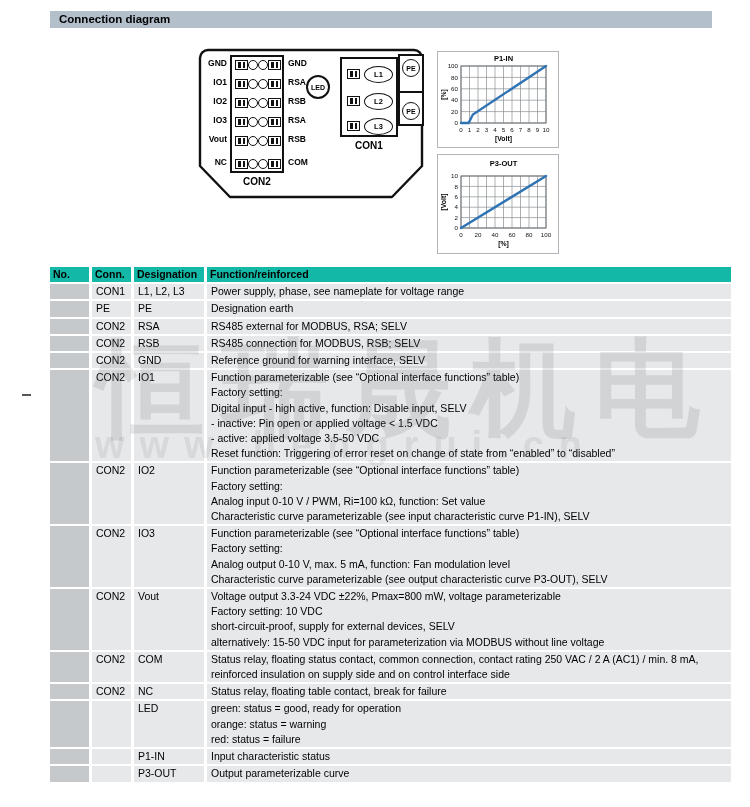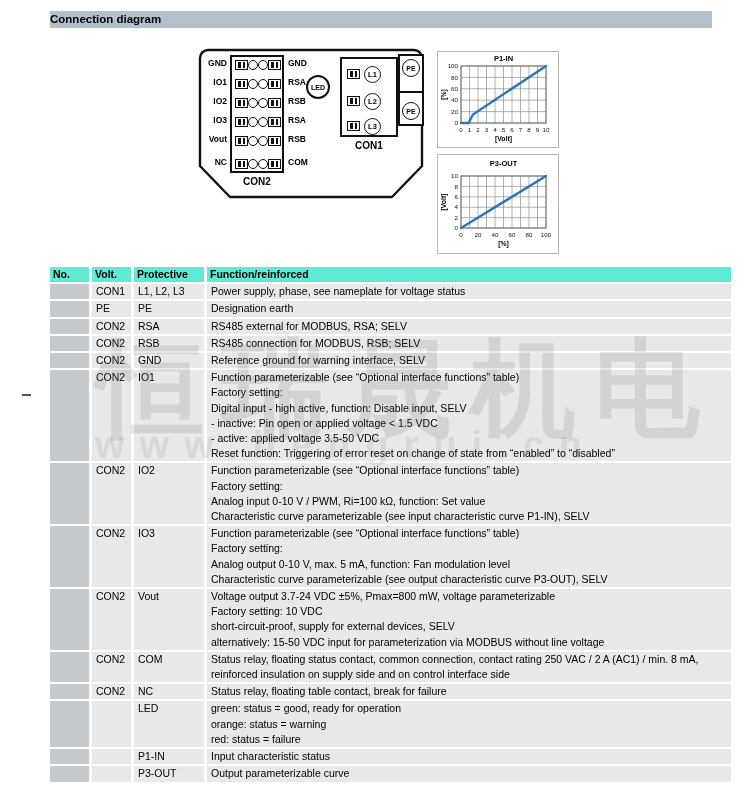--- a/index.html
+++ b/index.html
@@ -1,20 +1,20 @@
 <!DOCTYPE html>
 <html><head>
 <meta charset="utf-8">
 <style>
   html,body{margin:0;padding:0;background:#fff;}
   .page{position:relative;width:750px;height:807px;background:#fff;overflow:hidden;
         font-family:"Liberation Sans",sans-serif;color:#000;}
   
   .titlebar{position:absolute;left:50px;top:11px;width:662px;height:17px;background:#b3c0cb;
-            font-weight:bold;font-size:11.5px;line-height:17px;padding-left:0;box-sizing:border-box;}
+            font-weight:bold;font-size:11.5px;line-height:17px;padding-left:9px;box-sizing:border-box;}
   .margin-dash{position:absolute;left:22px;top:394px;width:9px;height:2px;background:#555;}
   
   .diagram{position:absolute;left:196px;top:48px;width:230px;height:152px;}
   .diagram svg.outline{position:absolute;left:0;top:0;}
   .blk{position:absolute;border:2px solid #111;box-sizing:border-box;background:#fff;}
   .con2-block{left:34px;top:7px;width:54px;height:118px;}
   .con1-block{left:144px;top:9px;width:58px;height:80px;}
   .pe1{left:202px;top:6px;width:26px;height:39px;}
   .pe2{left:202px;top:43px;width:26px;height:35px;}
   .blk-label{position:absolute;font-weight:bold;font-size:10px;text-align:center;}
@@ -22,36 +22,36 @@
   .con1-label{left:144px;top:92px;width:58px;}
   .pinrow{position:absolute;display:flex;align-items:center;}
   .c2row{left:3px;width:46px;height:11px;justify-content:space-between;}
   .c1row{left:5px;height:18px;gap:4px;}
   .pin{width:13px;height:10px;border:1.8px solid #111;box-sizing:border-box;display:flex;
        justify-content:center;gap:2px;padding:1px 0;background:#fff;}
   .pin b{width:2.5px;background:#111;}
   .dot{width:10px;height:10px;border:1.8px solid #111;border-radius:50%;box-sizing:border-box;background:#fff;}
   .ring{border:1.8px solid #111;border-radius:50%;box-sizing:border-box;display:flex;align-items:center;
         justify-content:center;font-weight:bold;background:#fff;}
-  .ring.sm{width:17px;height:17px;font-size:7.5px;}
+  .ring.sm{width:29px;height:17px;font-size:7.5px;}
   .led{position:absolute;left:110px;top:27px;width:24px;height:24px;border:2px solid #111;border-radius:50%;
        box-sizing:border-box;display:flex;align-items:center;justify-content:center;
        font-weight:bold;font-size:7px;background:#fff;}
   .pe-ring{position:absolute;width:18px;height:18px;font-size:7px;}
   .dlabel{position:absolute;font-weight:bold;font-size:8.5px;line-height:11px;}
   .dlabel.L{left:0;width:31px;text-align:right;}
   .dlabel.R{left:92px;width:36px;text-align:left;}
   
   .chart-panel{position:absolute;border:1px solid #b2b6ba;background:#fff;box-sizing:border-box;}
   .chart-p1{left:437px;top:51px;width:122px;height:97px;}
   .chart-p3{left:437px;top:154px;width:122px;height:100px;}
   
   table.iotable{position:absolute;left:47px;top:265px;border-collapse:separate;border-spacing:3px 2px;
         font-size:10.5px;line-height:15.2px;table-layout:fixed;}
-  table.iotable th{background:#5eead4;text-align:left;font-weight:bold;padding:0 3px;height:14px;
+  table.iotable th{background:#14b8a6;text-align:left;font-weight:bold;padding:0 3px;height:14px;
         white-space:nowrap;overflow:hidden;}
   table.iotable td{background:#e6e8ea;padding:0 4px;vertical-align:top;white-space:pre-line;}
   table.iotable td.no-col{background:#c6c9cb;}
   
   .wm{position:absolute;pointer-events:none;z-index:5;white-space:nowrap;font-weight:bold;}
   .wm-cjk{left:98px;top:318px;font-size:106px;letter-spacing:18px;color:rgba(105,105,105,0.16);}
   .wm-url{left:95px;top:424px;font-size:38px;letter-spacing:15px;color:rgba(110,110,110,0.13);}
 </style>
 </head>
 <body>
@@ -277,31 +277,31 @@
   <table class="iotable">
     <colgroup>
         <col style="width:39px">
         <col style="width:39px">
         <col style="width:70px">
         <col style="width:524px">
       </colgroup>
     <thead>
         <tr id="thead-row">
           <th>No.</th>
-          <th>Volt.</th>
-          <th>Protective</th>
+          <th>Conn.</th>
+          <th>Designation</th>
           <th>Function/reinforced</th>
         </tr>
       </thead>
     <tbody id="tbody">
         <tr>
           <td class="no-col"></td>
           <td>CON1</td>
           <td>L1, L2, L3</td>
-          <td>Power supply, phase, see nameplate for voltage status</td>
+          <td>Power supply, phase, see nameplate for voltage range</td>
         </tr>
         <tr>
           <td class="no-col"></td>
           <td>PE</td>
           <td>PE</td>
           <td>Designation earth</td>
         </tr>
         <tr>
           <td class="no-col"></td>
           <td>CON2</td>
@@ -346,21 +346,21 @@
           <td>IO3</td>
           <td>Function parameterizable (see “Optional interface functions” table)
 Factory setting:
 Analog output 0-10 V, max. 5 mA, function: Fan modulation level
 Characteristic curve parameterizable (see output characteristic curve P3-OUT), SELV</td>
         </tr>
         <tr>
           <td class="no-col"></td>
           <td>CON2</td>
           <td>Vout</td>
-          <td>Voltage output 3.7-24 VDC ±5%, Pmax=800 mW, voltage parameterizable
+          <td>Voltage output 3.3-24 VDC ±22%, Pmax=800 mW, voltage parameterizable
 Factory setting: 10 VDC
 short-circuit-proof, supply for external devices, SELV
 alternatively: 15-50 VDC input for parameterization via MODBUS without line voltage</td>
         </tr>
         <tr>
           <td class="no-col"></td>
           <td>CON2</td>
           <td>COM</td>
           <td>Status relay, floating status contact, common connection, contact rating 250 VAC / 2 A (AC1) / min. 8 mA, reinforced insulation on supply side and on control interface side</td>
         </tr>

